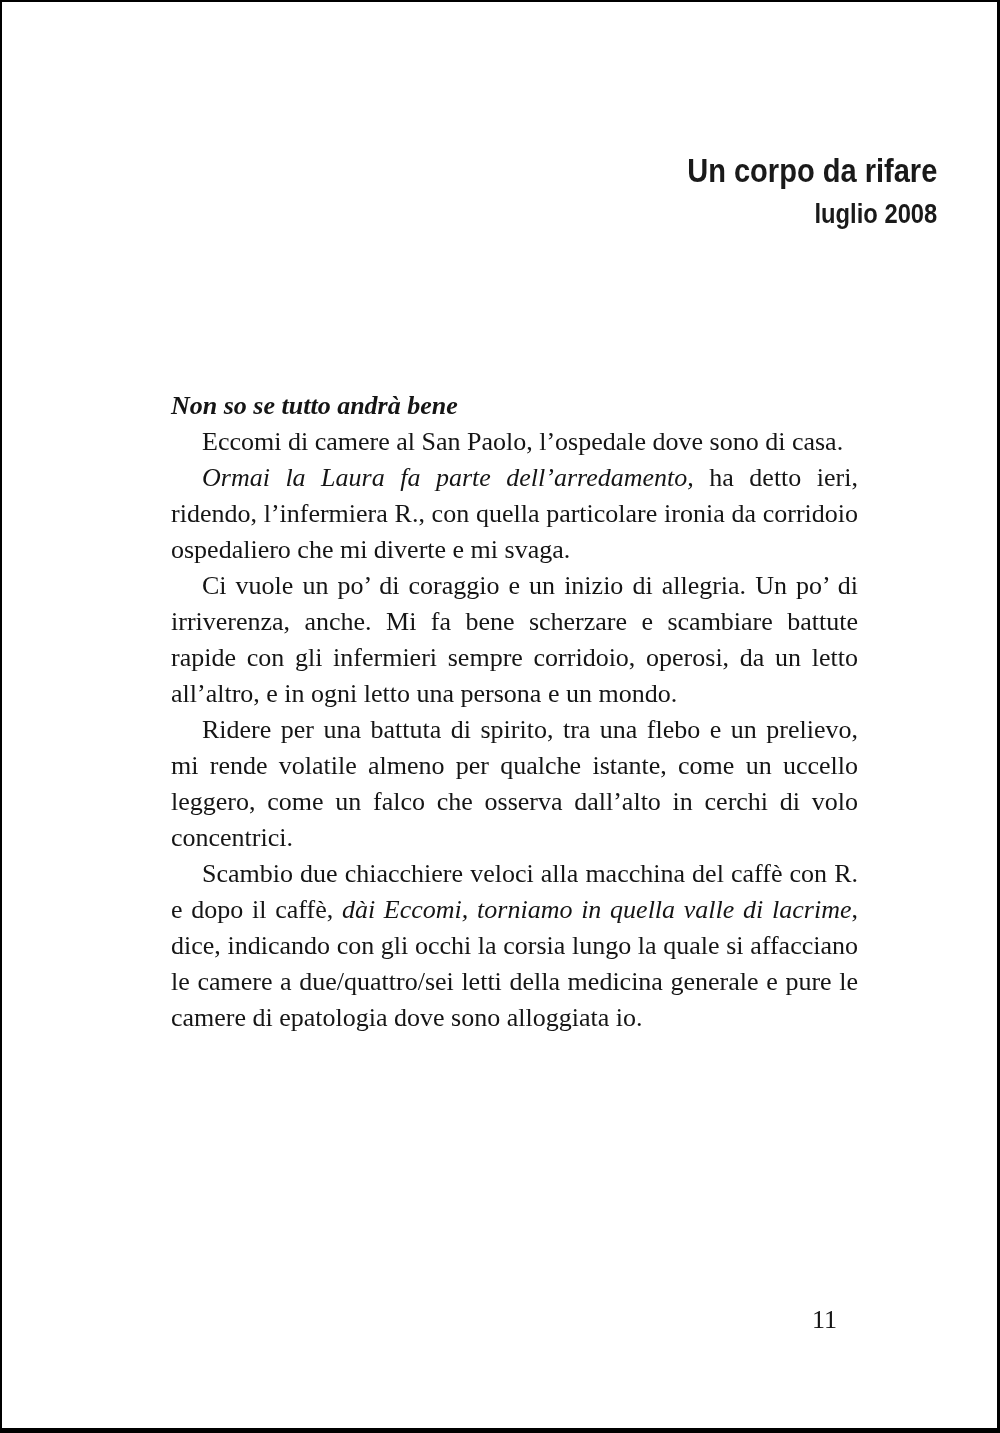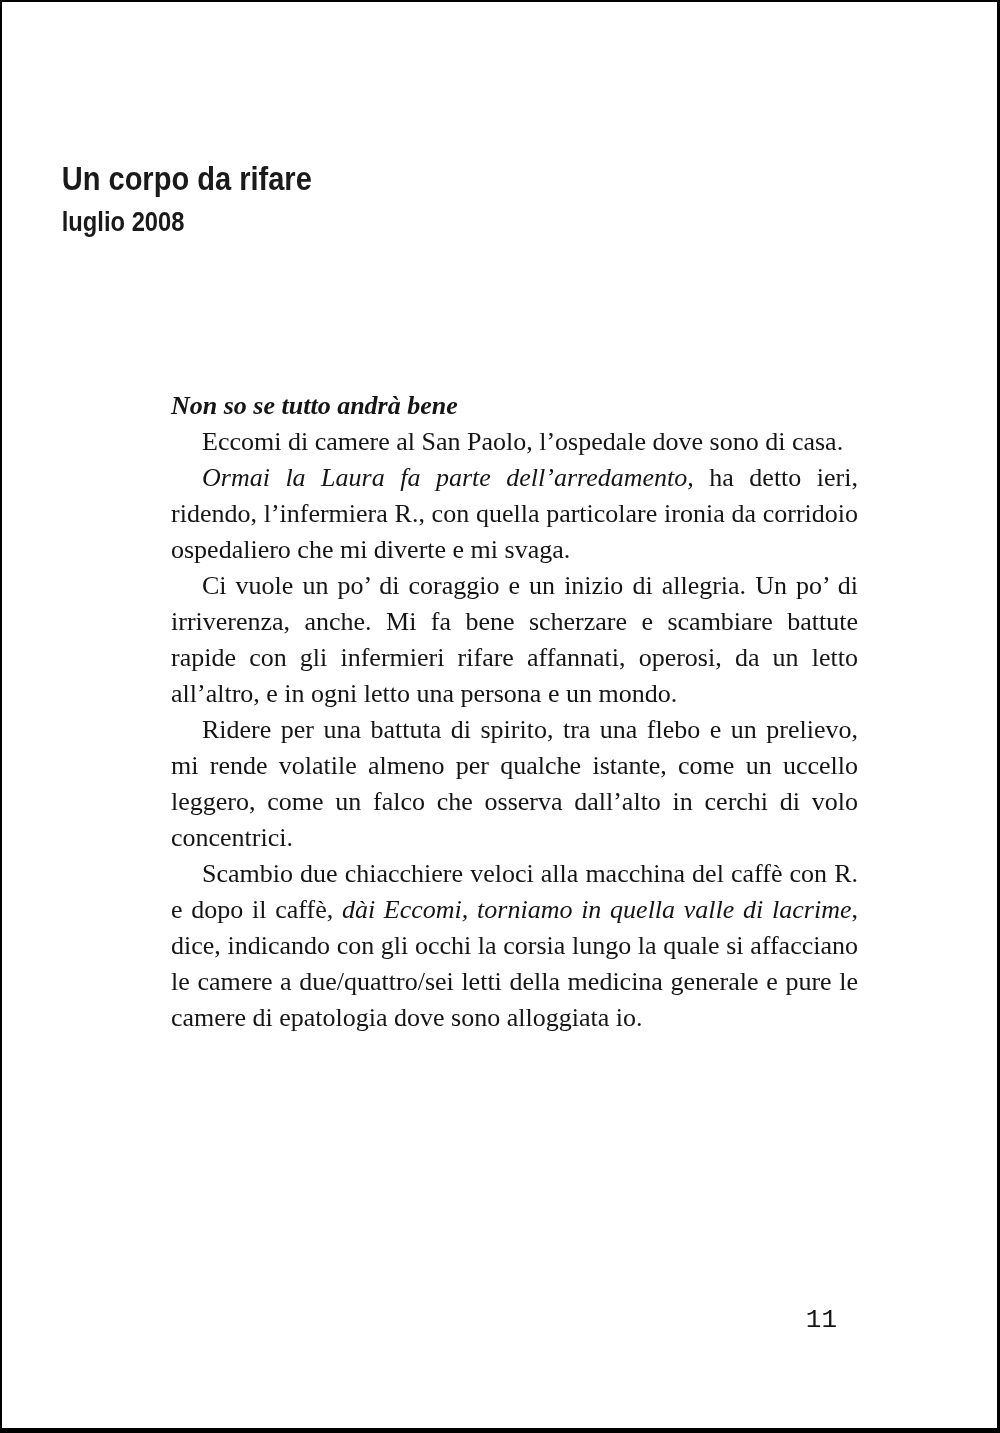--- a/index.html
+++ b/index.html
@@ -13,24 +13,24 @@
     height: 1433px;
     box-sizing: border-box;
     background: #ffffff;
     border-style: solid;
     border-color: #000000;
     border-width: 2px 3px 5px 2px;
     overflow: hidden;
   }
   .chapter-header {
     position: absolute;
-    top: 158px;
+    top: 150px;
     left: 0;
     width: 100%;
-    text-align: left;
+    text-align: right;
     color: #1a1a1a;
   }
   .chapter-title {
     margin: 0;
     font-family: "Liberation Sans", sans-serif;
     font-weight: 600;
     font-size: 33px;
     line-height: 38px;
     letter-spacing: 0px;
     transform: scaleX(0.88);
@@ -68,21 +68,21 @@
   }
   .italic {
     font-style: italic;
   }
   .page-number {
     position: absolute;
     top: 1303px;
     left: 169px;
     width: 666px;
     text-align: right;
-    font-family: Liberation Mono, monospace;
+    font-family: Liberation Serif, serif;
     font-size: 26px;
     color: #151515;
   }
 </style>
 </head>
 <body>
 
 <div class="page">
 
   <header class="chapter-header">
@@ -93,21 +93,21 @@
   <main class="body-text">
 
     <p class="noindent"><span class="italic">Non so se tutto andrà bene</span></p>
 
 
     <p><span>Eccomi di camere al San Paolo, l’ospedale dove sono di casa.</span></p>
 
     <p><span class="italic">Ormai la Laura fa parte dell’arredamento,</span><span> ha detto ieri, ridendo, l’infermiera R., con quella particolare ironia da corridoio ospedaliero che mi diverte e mi svaga.</span></p>
 
 
-    <p><span>Ci vuole un po’ di coraggio e un inizio di allegria. Un po’ di irriverenza, anche. Mi fa bene scherzare e scambiare battute rapide con gli infermieri rifare affannati, operosi, da un letto all’altro, e in ogni letto una persona e un mondo.</span></p>
+    <p><span>Ci vuole un po’ di coraggio e un inizio di allegria. Un po’ di irriverenza, anche. Mi fa bene scherzare e scambiare battute rapide con gli infermieri sempre corridoio, operosi, da un letto all’altro, e in ogni letto una persona e un mondo.</span></p>
 
     <p><span>Ridere per una battuta di spirito, tra una flebo e un prelievo, mi rende volatile almeno per qualche istante, come un uccello leggero, come un falco che osserva dall’alto in cerchi di volo concentrici.</span></p>
 
     <p><span>Scambio due chiacchiere veloci alla macchina del caffè con R. e dopo il caffè, </span><span class="italic">dài Eccomi, torniamo in quella valle di lacrime</span><span>, dice, indicando con gli occhi la corsia lungo la quale si affacciano le camere a due/quattro/sei letti della medicina generale e pure le camere di epatologia dove sono alloggiata io.</span></p>
 
 
   </main>
 
   <div class="page-number">11</div>
 

